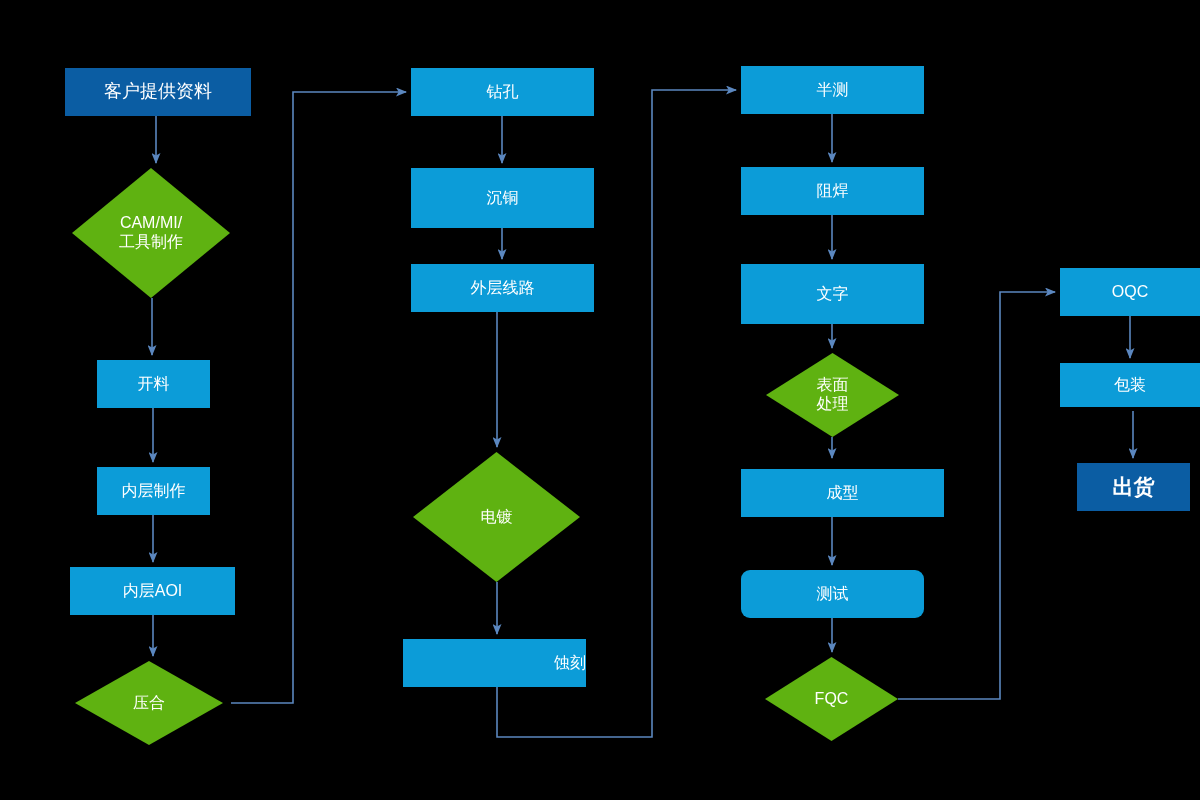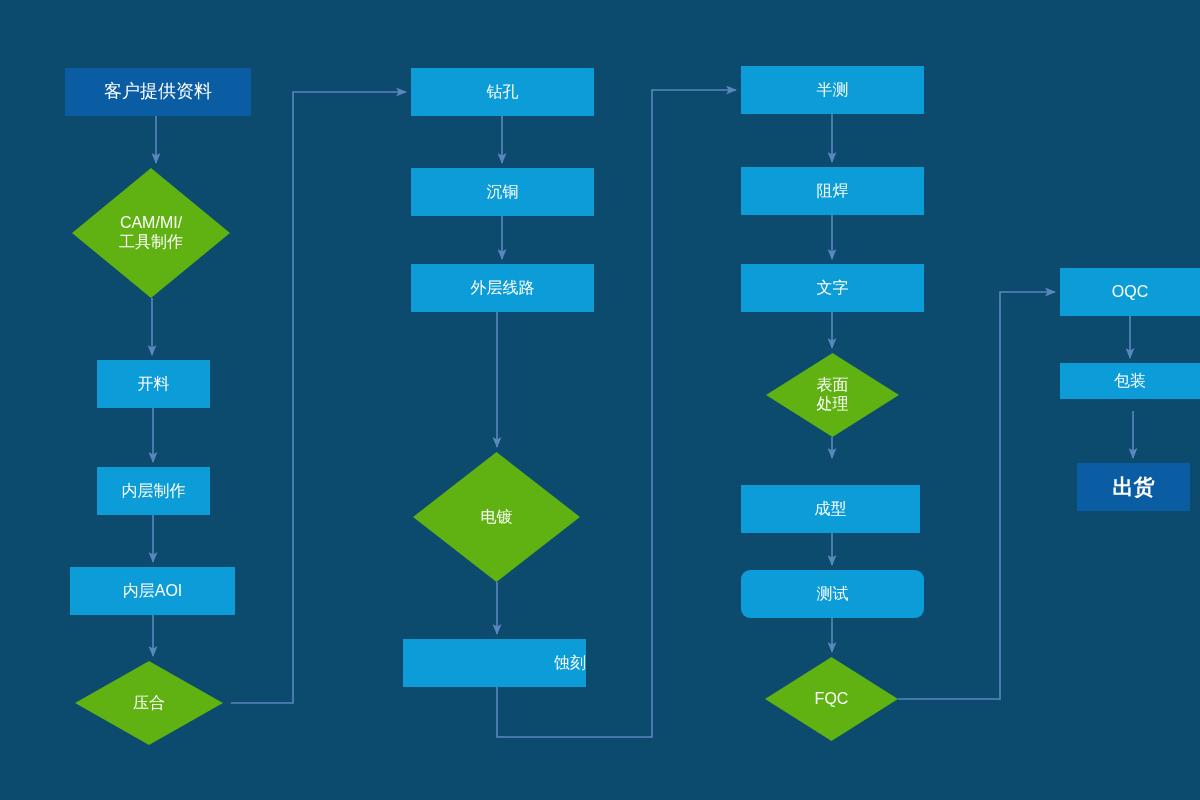--- a/index.html
+++ b/index.html
@@ -7,21 +7,21 @@
     padding: 0;
     background: #ffffff;
   }
   body {
     font-family: "Liberation Sans", "DejaVu Sans", sans-serif;
   }
   #canvas {
     position: relative;
     width: 1200px;
     height: 800px;
-    background: #0c4a6e;
+    background: #000000;
     overflow: hidden;
   }
   .node {
     position: absolute;
     display: flex;
     align-items: center;
     justify-content: center;
     text-align: center;
     color: #ffffff;
     line-height: 1.18;
@@ -101,29 +101,29 @@
   </svg>
   <div id="node-layer">
       <div class="node terminal start" style="left: 65px; top: 68px; width: 186px; height: 48px;"><span>客户提供资料</span></div>
       <div class="node decision" style="left: 72px; top: 168px; width: 158px; height: 130px;"><div class="dshape"></div><div class="dlabel">CAM/MI/
 工具制作</div></div>
       <div class="node process" style="left: 97px; top: 360px; width: 113px; height: 48px;"><span>开料</span></div>
       <div class="node process" style="left: 97px; top: 467px; width: 113px; height: 48px;"><span>内层制作</span></div>
       <div class="node process" style="left: 70px; top: 567px; width: 165px; height: 48px;"><span>内层AOI</span></div>
       <div class="node decision" style="left: 75px; top: 661px; width: 148px; height: 84px;"><div class="dshape"></div><div class="dlabel">压合</div></div>
       <div class="node process" style="left: 411px; top: 68px; width: 183px; height: 48px;"><span>钻孔</span></div>
-      <div class="node process" style="left: 411px; top: 168px; width: 183px; height: 48px;"><span>沉铜</span></div>
+      <div class="node process" style="left: 411px; top: 168px; width: 183px; height: 60px;"><span>沉铜</span></div>
       <div class="node process" style="left: 411px; top: 264px; width: 183px; height: 48px;"><span>外层线路</span></div>
       <div class="node decision" style="left: 413px; top: 452px; width: 167px; height: 130px;"><div class="dshape"></div><div class="dlabel">电镀</div></div>
       <div class="node process" style="left: 403px; top: 639px; width: 183px; height: 48px; justify-content: flex-end;"><span>蚀刻</span></div>
       <div class="node process" style="left: 741px; top: 66px; width: 183px; height: 48px;"><span>半测</span></div>
       <div class="node process" style="left: 741px; top: 167px; width: 183px; height: 48px;"><span>阻焊</span></div>
-      <div class="node process" style="left: 741px; top: 264px; width: 183px; height: 48px;"><span>文字</span></div>
+      <div class="node process" style="left: 741px; top: 264px; width: 183px; height: 60px;"><span>文字</span></div>
       <div class="node decision" style="left: 766px; top: 353px; width: 133px; height: 84px;"><div class="dshape"></div><div class="dlabel">表面
 处理</div></div>
-      <div class="node process" style="left: 741px; top: 485px; width: 179px; height: 48px;"><span>成型</span></div>
+      <div class="node process" style="left: 741px; top: 469px; width: 203px; height: 48px;"><span>成型</span></div>
       <div class="node process" style="left: 741px; top: 570px; width: 183px; height: 48px; border-radius: 9px;"><span>测试</span></div>
       <div class="node decision" style="left: 765px; top: 657px; width: 133px; height: 84px;"><div class="dshape"></div><div class="dlabel">FQC</div></div>
       <div class="node process" style="left: 1060px; top: 268px; width: 140px; height: 48px;"><span>OQC</span></div>
-      <div class="node process" style="left: 1060px; top: 363px; width: 140px; height: 36px;"><span>包装</span></div>
+      <div class="node process" style="left: 1060px; top: 363px; width: 140px; height: 44px;"><span>包装</span></div>
       <div class="node terminal" style="left: 1077px; top: 463px; width: 113px; height: 48px;"><span>出货</span></div>
     </div>
 </div>
 
 </body></html>

